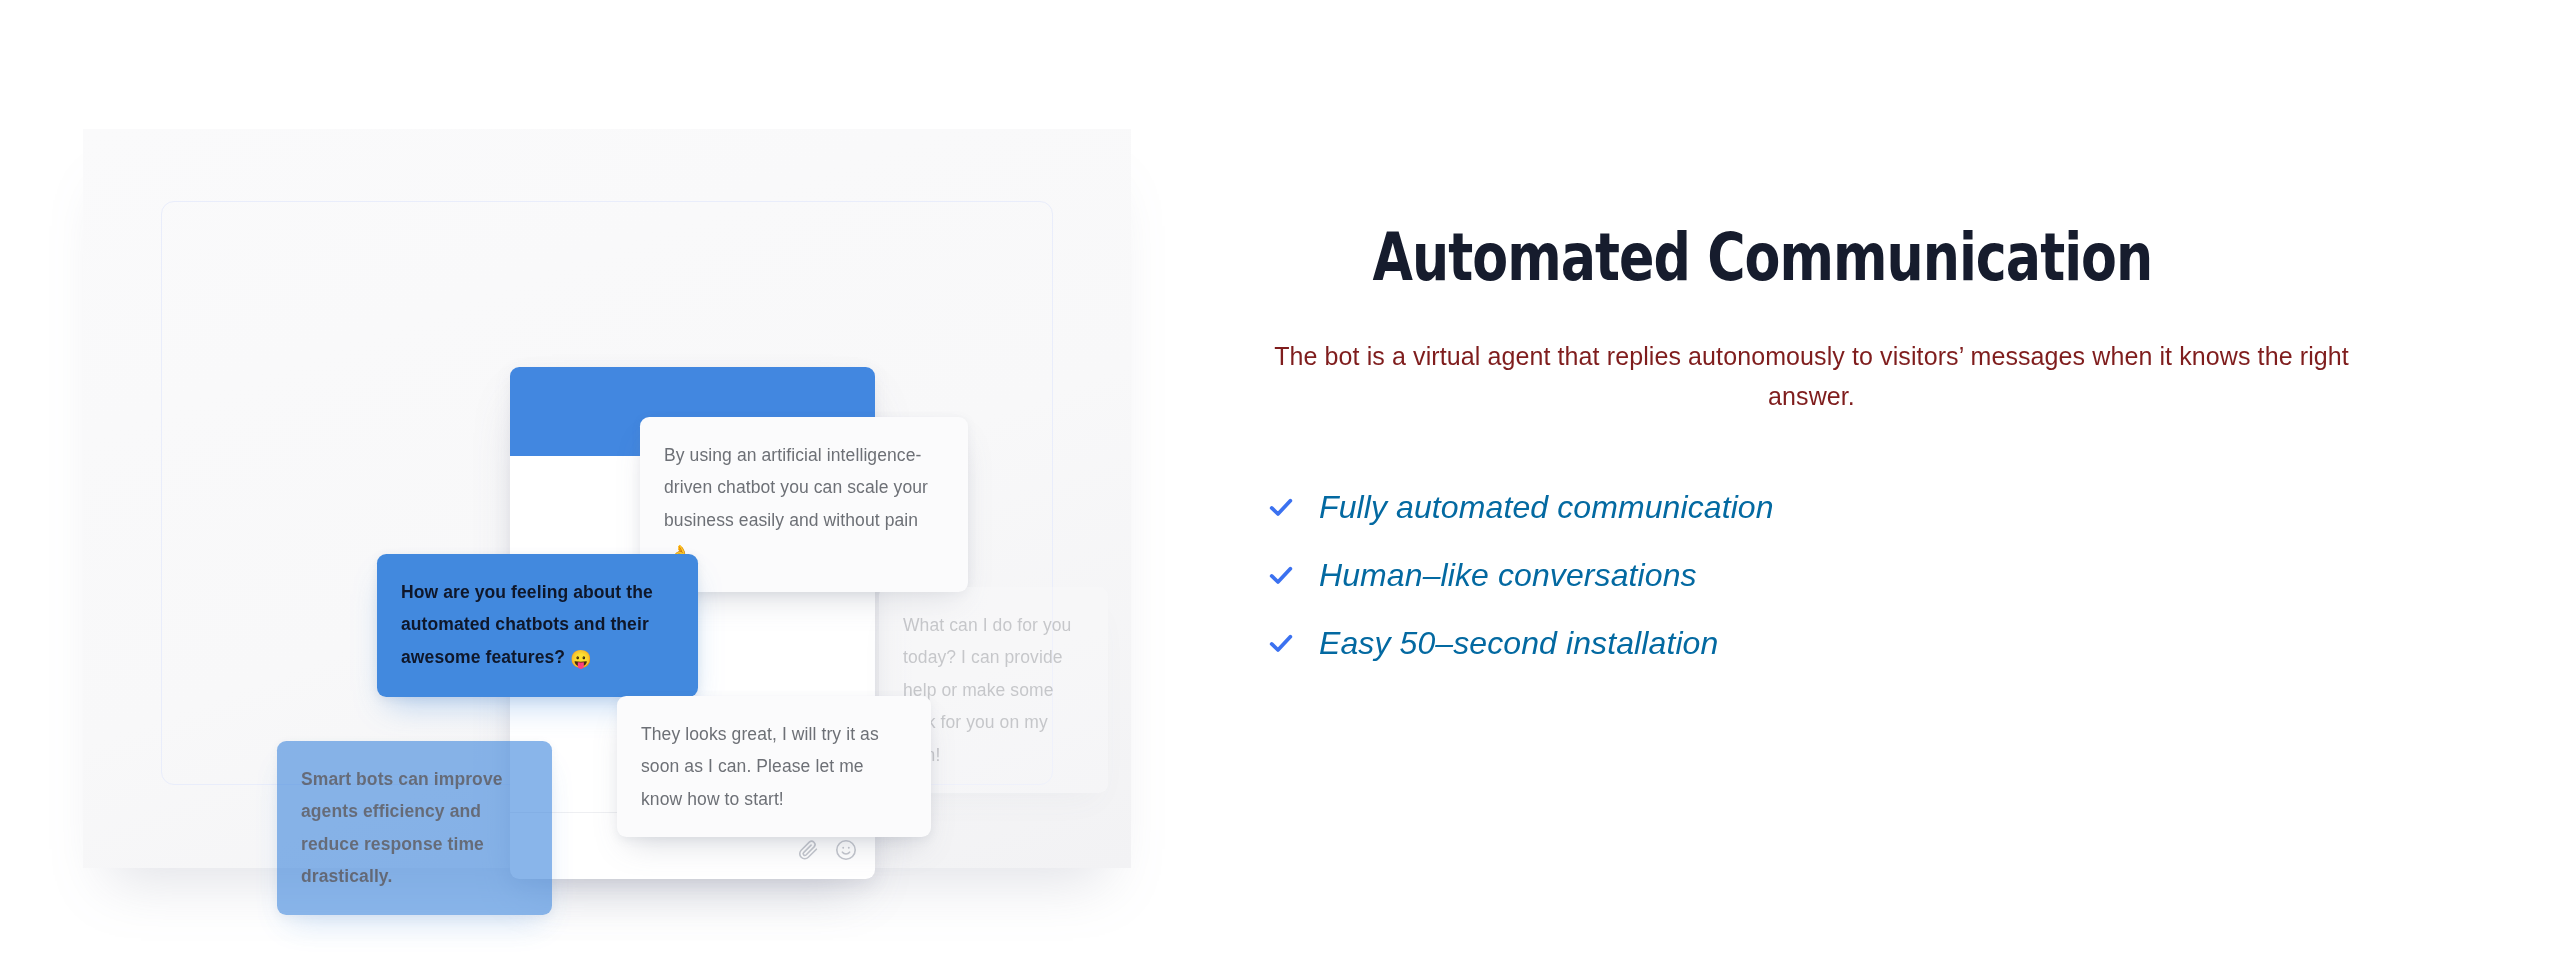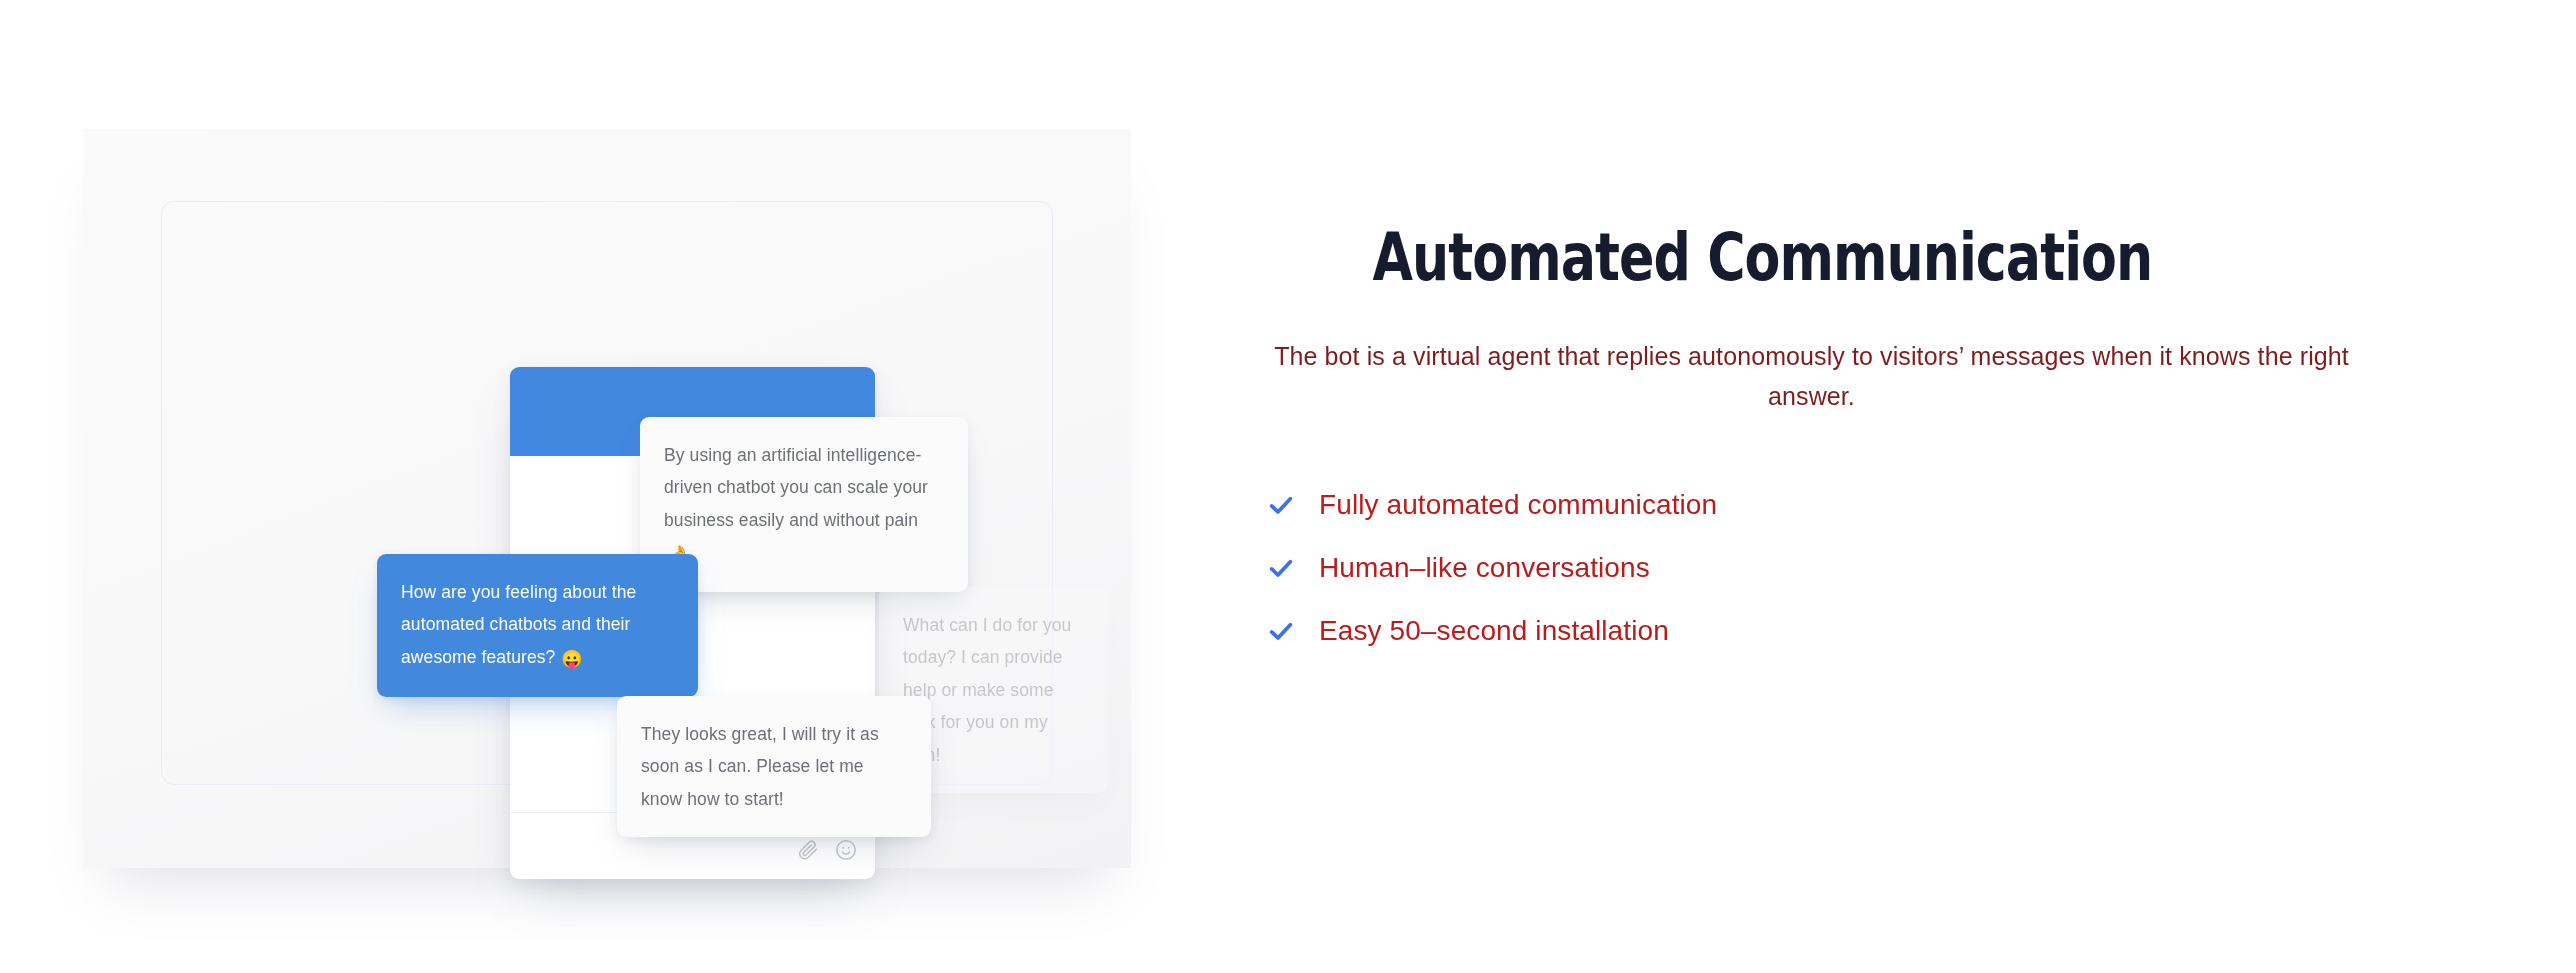--- a/index.html
+++ b/index.html
@@ -85,23 +85,24 @@
     letter-spacing: 0.1px;
   }
   .bubble.white {
     background: #fbfbfc;
     color: #6d7076;
     box-shadow: 0 16.6px 31px -11px rgba(108,114,136,.26),
                 0 2.8px 9.2px rgba(108,114,136,.10);
   }
   .bubble.blue {
     background: #4289de;
-    color: #ffffff;
+    color: #0f172a;
     box-shadow: 0 16.6px 31px -11px rgba(66,137,222,.40),
                 0 2.8px 9.2px rgba(108,114,136,.12);
+    font-weight: bold;
   }
 
   
   #bubble-agent-intro   { left: 557px;  top: 288px;  width: 328px; }
   #bubble-visitor-q     { left: 294px;  top: 425px;  width: 321px; }
   #bubble-bot-offer {
     left: 796px; top: 458px; width: 229px;
     opacity: .34;
     filter: blur(0.6px);
     box-shadow: 0 16.6px 31px -13px rgba(108,114,136,.18);
@@ -144,23 +145,24 @@
   }
   .feature-list { margin-top: 72px; }
   .feature-item {
     display: flex;
     align-items: center;
     gap: 24px;
     margin-bottom: 31px;
   }
   .check-icon { width: 28px; height: 28px; flex: 0 0 28px; display: block; }
   .feature-label {
-    font-size: 28px;
-    color: #b91c1c;
+    font-size: 32px;
+    color: #0369a1;
     letter-spacing: 0.1px;
+    font-style: italic;
   }
 </style>
 </head>
 <body>
 
 <div class="page">
 
   <div class="illustration">
 
     <div class="inner-card"></div>
@@ -194,20 +196,23 @@
     </div>
 
     <div class="bubble white" id="bubble-bot-offer">
       <span>What can I do for you today? I can provide help or make some task for you on my own!</span>
     </div>
 
     <div class="bubble white" id="bubble-visitor-reply">
       <span>They looks great, I will try it as soon as I can. Please let me know how to start!</span>
     </div>
 
+    <div class="bubble blue" id="bubble-agent-faded">
+      <span>Smart bots can improve agents efficiency and reduce response time drastically.</span>
+    </div>
 
   </div>
 
   <div class="content">
 
     <h1 class="headline">Automated Communication</h1>
 
     <p class="subhead">The bot is a virtual agent that replies autonomously to visitors’ messages when it knows the right answer.</p>
 
     <div class="feature-list">

